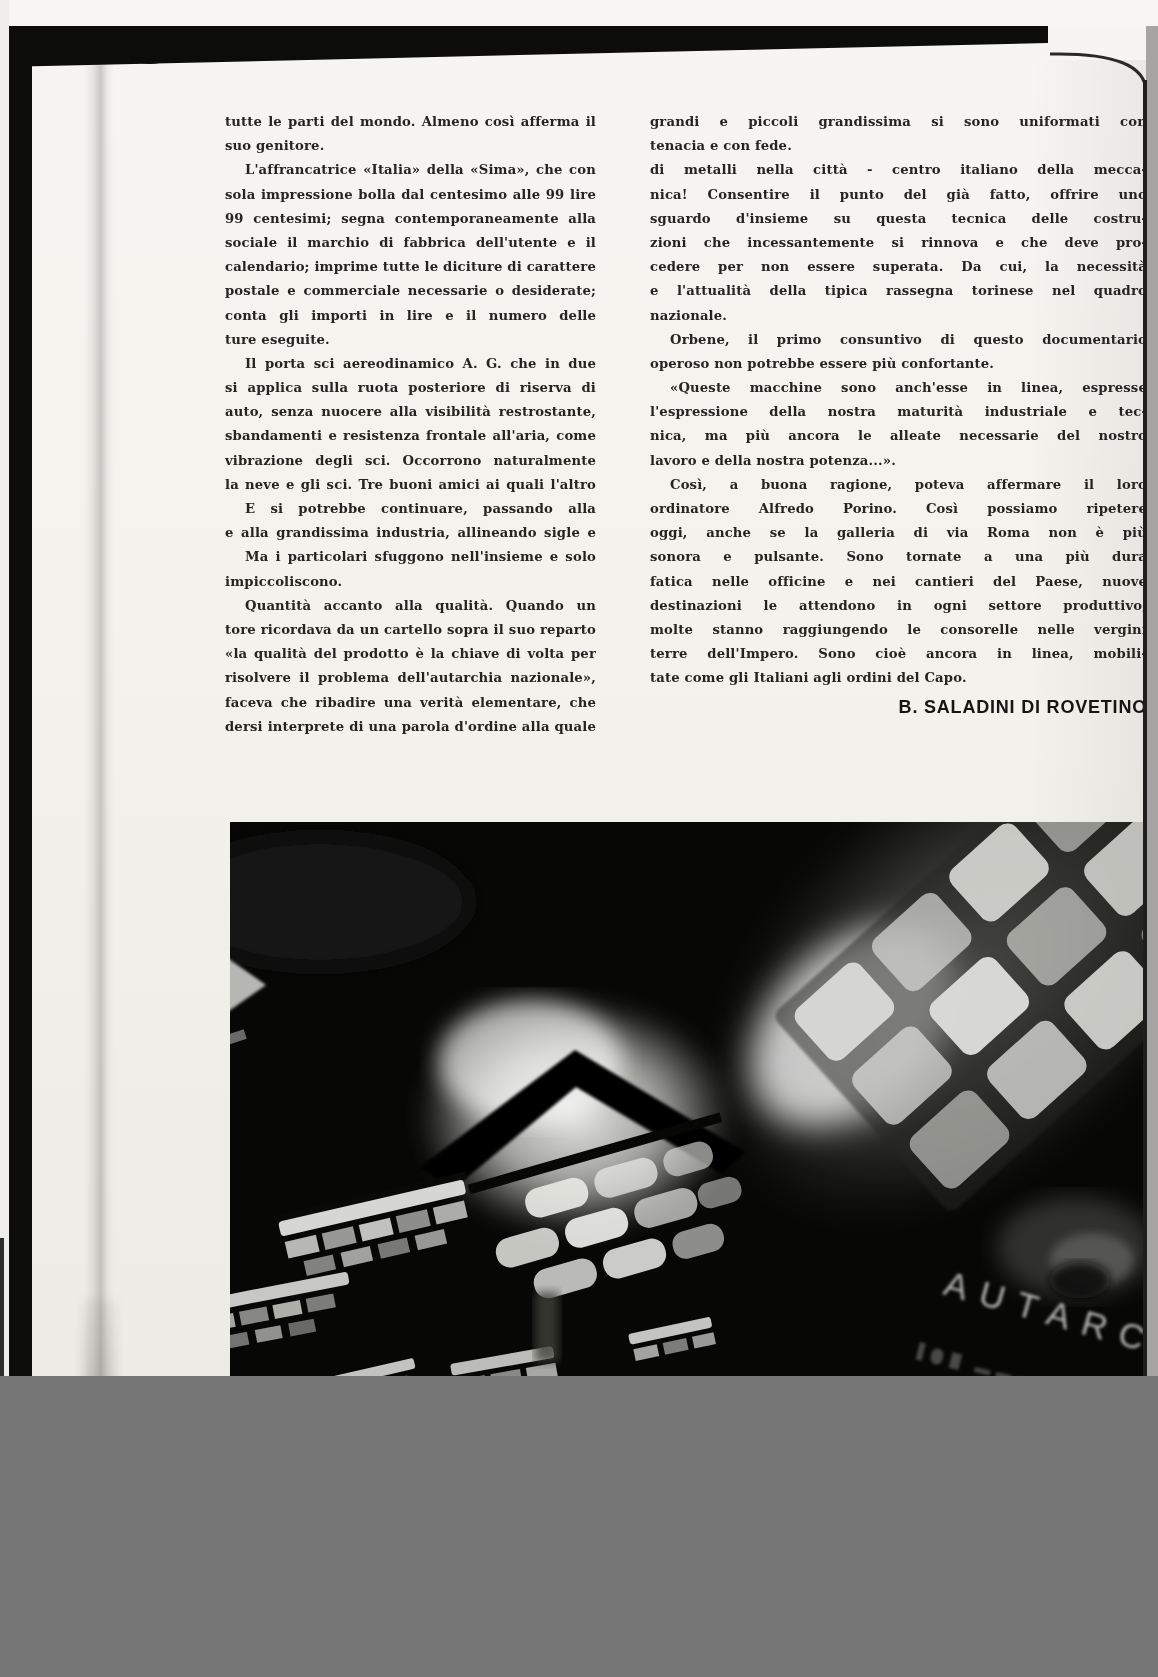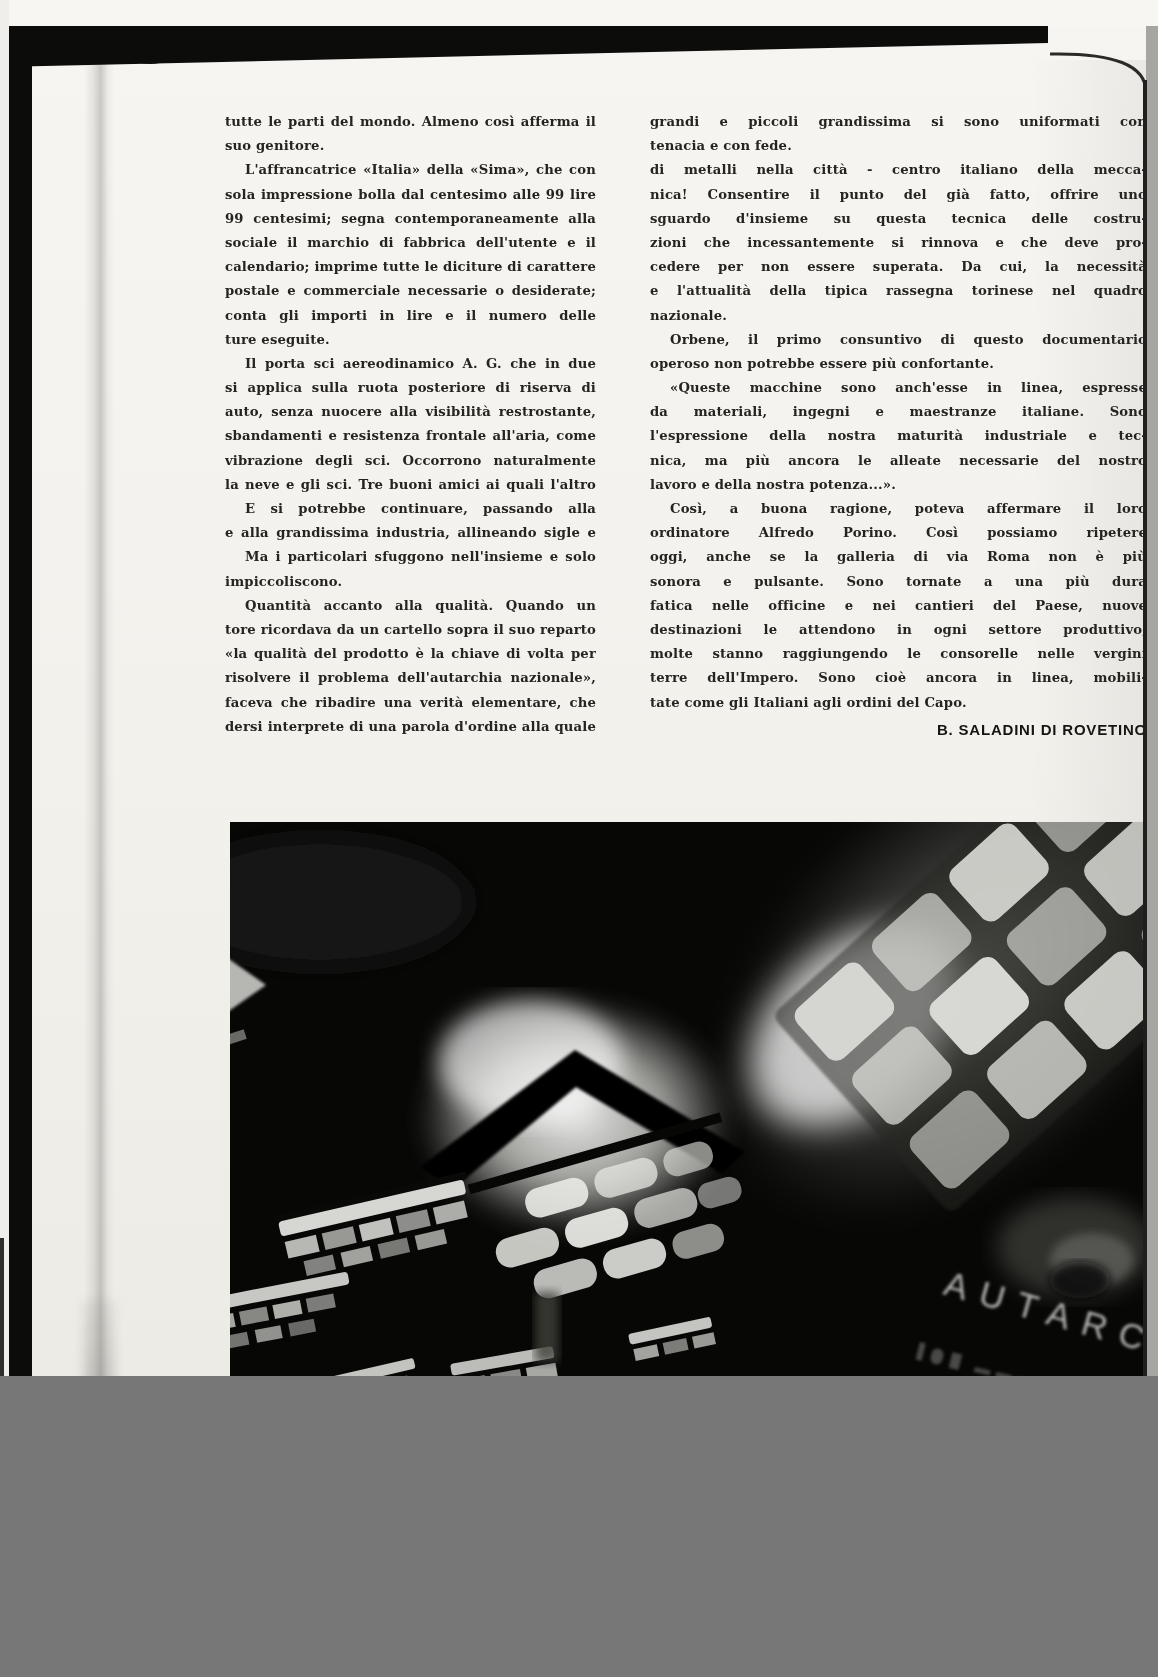--- a/index.html
+++ b/index.html
@@ -22,21 +22,21 @@
   .col{position:absolute; z-index:2; color:#262422; font-weight:bold;
     font-size:13.2px; letter-spacing:.15px;}
   .col-left{left:225px; top:110px; width:371px;}
   .col-right{left:650px; top:110px; width:497px;}
   .tline{height:24.2px; line-height:24.2px; overflow:hidden;
     text-align:justify; text-align-last:justify; white-space:normal;}
   .tline.ind{text-indent:20px;}
   .tline.gap{margin-top:36px;}
   .tline.end{text-align-last:left;}
   .byline{margin-top:6px; text-align:right; font-family:"Liberation Sans",sans-serif;
-    font-weight:bold; font-size:15px; letter-spacing:.8px; color:#161514;}
+    font-weight:bold; font-size:18px; letter-spacing:.8px; color:#161514;}
   .pagenum{position:absolute; left:232px; top:1576px; z-index:2;
     font-family:"Liberation Sans",sans-serif; font-weight:bold; 
     font-size:10px; color:#141414;}
 
   .photo{position:absolute; left:230px; top:822px; width:916px; height:735px; z-index:2;}
   .frame{position:absolute; left:0; top:0; width:1158px; height:1677px; z-index:3; pointer-events:none;}
 </style>
 </head>
 <body>
 
@@ -83,21 +83,20 @@
         <div class="tline">di metalli nella città - centro italiano della mecca-</div>
         <div class="tline">nica! Consentire il punto del già fatto, offrire uno</div>
         <div class="tline">sguardo d'insieme su questa tecnica delle costru-</div>
         <div class="tline">zioni che incessantemente si rinnova e che deve pro-</div>
         <div class="tline">cedere per non essere superata. Da cui, la necessità</div>
         <div class="tline">e l'attualità della tipica rassegna torinese nel quadro</div>
         <div class="tline end">nazionale.</div>
         <div class="tline ind">Orbene, il primo consuntivo di questo documentario</div>
         <div class="tline end">operoso non potrebbe essere più confortante.</div>
         <div class="tline ind">«Queste macchine sono anch'esse in linea, espresse</div>
-        <div class="tline">da materiali, ingegni e maestranze italiane. Sono</div>
         <div class="tline">l'espressione della nostra maturità industriale e tec-</div>
         <div class="tline">nica, ma più ancora le alleate necessarie del nostro</div>
         <div class="tline end">lavoro e della nostra potenza...».</div>
         <div class="tline ind">Così, a buona ragione, poteva affermare il loro</div>
         <div class="tline">ordinatore Alfredo Porino. Così possiamo ripetere</div>
         <div class="tline">oggi, anche se la galleria di via Roma non è più</div>
         <div class="tline">sonora e pulsante. Sono tornate a una più dura</div>
         <div class="tline">fatica nelle officine e nei cantieri del Paese, nuove</div>
         <div class="tline">destinazioni le attendono in ogni settore produttivo,</div>
         <div class="tline">molte stanno raggiungendo le consorelle nelle vergini</div>

